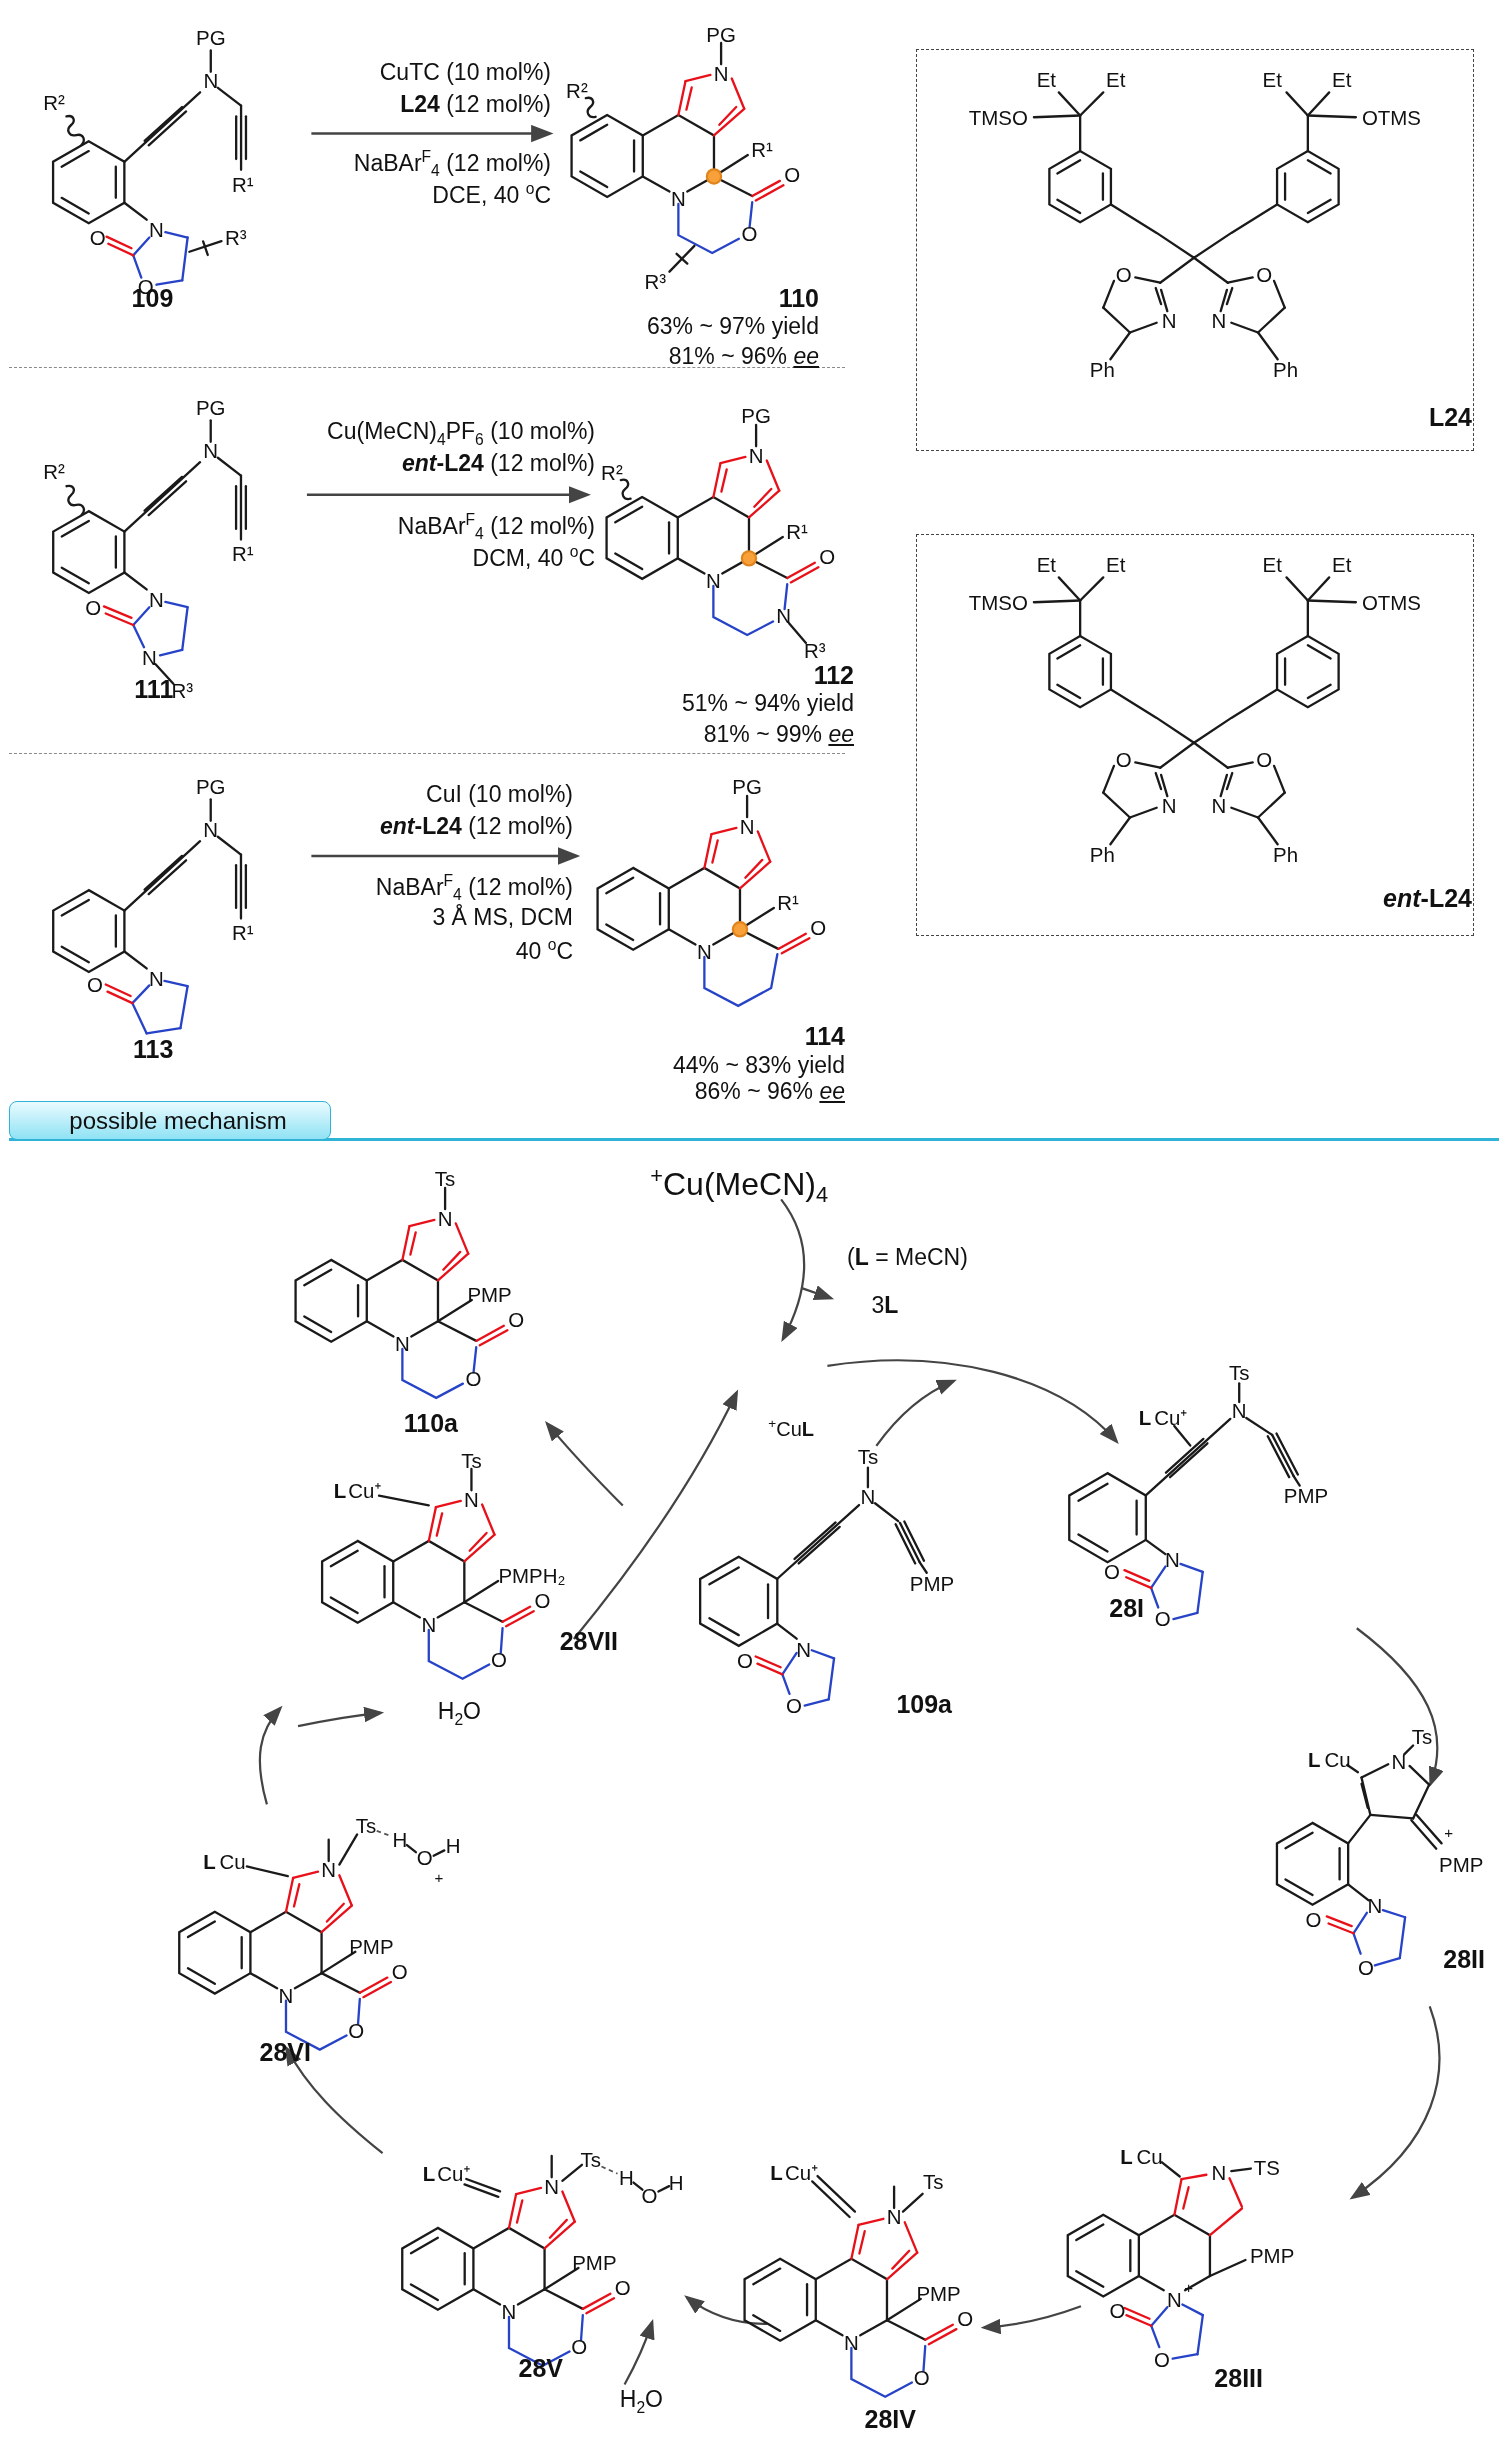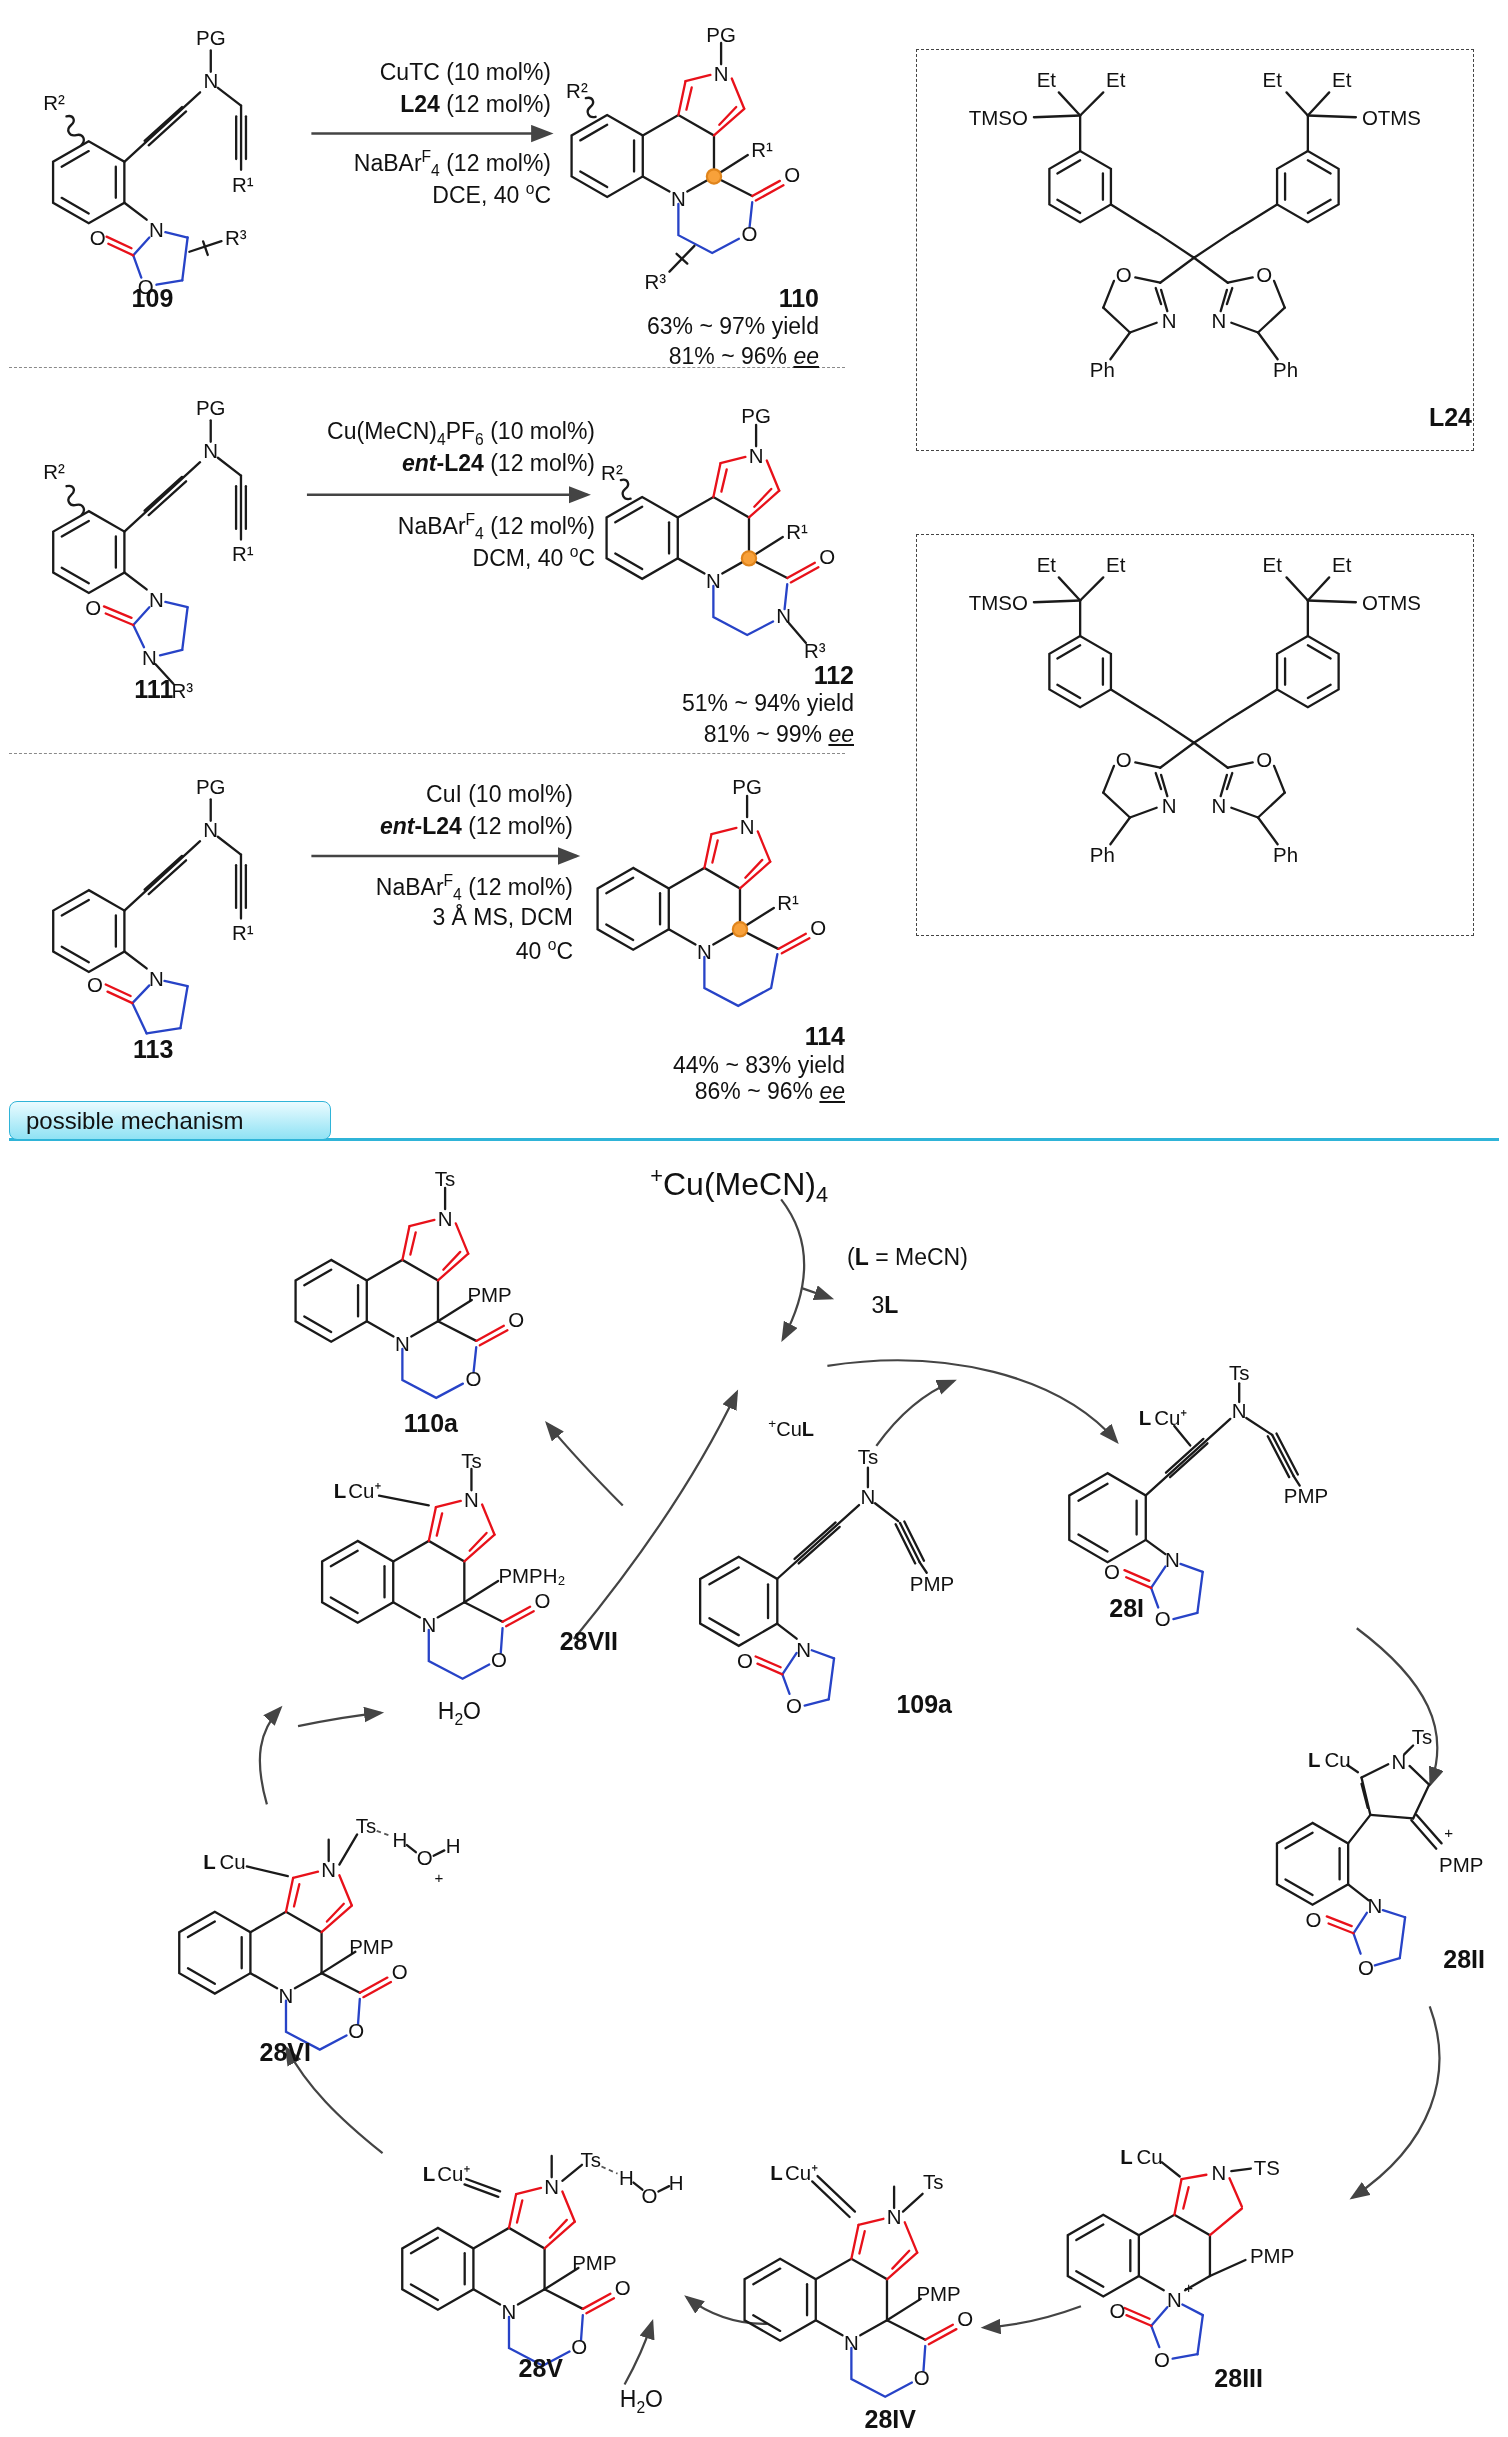--- a/index.html
+++ b/index.html
@@ -19,21 +19,21 @@
   .dsh{stroke:#555;stroke-width:2;stroke-dasharray:5 4;fill:none;}
   .odot{fill:#f8a13a;stroke:#e0851c;stroke-width:2.5;}
   svg text{font-family:"Liberation Sans",sans-serif;font-size:23px;fill:#111;
            text-anchor:middle;dominant-baseline:central;}
   svg text.b{font-weight:700;}
   svg text.s{font-size:17px;}
   .sep{position:absolute;border-top:1.8px dashed #8a8a8a;}
   .ligbox{position:absolute;border:1.8px dashed #444;}
   #banner{position:absolute;left:9px;top:1101px;width:322px;height:39px;border:1.8px solid #2fb4d8;
           border-radius:8px;background:linear-gradient(#eafbff, #8fe2f4);
-          font-size:24px;line-height:37px;padding-left:16px;box-sizing:border-box;}
+          font-size:24px;line-height:37px;padding-left:16px;box-sizing:border-box;text-align:center;}
   #banner-line{position:absolute;left:9px;top:1138px;width:1490px;height:2.7px;background:#2fb4d8;}
 </style>
 </head>
 <body>
 
 <div id="canvas">
 
 <svg width="0" height="0" style="position:absolute">
   <defs>
     <marker id="ah" markerWidth="10" markerHeight="9" refX="7.5" refY="3.5" orient="auto">
@@ -255,20 +255,21 @@
         <text x="80" y="70">TMSO</text>
         <text x="522" y="70">OTMS</text>
         <text x="221" y="247">O</text>
         <text x="379" y="247">O</text>
         <text x="272" y="299">N</text>
         <text x="328" y="299">N</text>
         <text x="197" y="354">Ph</text>
         <text x="403" y="354">Ph</text>
       </g>
 </svg>
+<div class="txt num" style="left:916px;top:883px;width:556px"><span class="bi">ent</span><span class="b">-L24</span></div>
 
 <svg class="struct" style="left:13.3px;top:383px" width="294" height="307" viewBox="0 0 330 345">
   <g>
     <polygon class="bd" points="85,144 45,167 45,213 85,236 125,213 125,167"></polygon>
     <line class="bd" x1="85" y1="155" x2="54.6" y2="172.5"></line>
     <line class="bd" x1="54.6" y1="207.5" x2="85" y2="225"></line>
     <line class="bd" x1="115.4" y1="172.5" x2="115.4" y2="207.5"></line>
     <path class="bd" d="M60,116 c8,-2 11,5 5,10 c-6,5 -2,13 6,11 c8,-2 11,6 6,11"></path>
     <line class="bd" x1="125" y1="167" x2="210" y2="89"></line>
     <line class="bd" x1="152.3" y1="148.5" x2="194.3" y2="110.5"></line>

